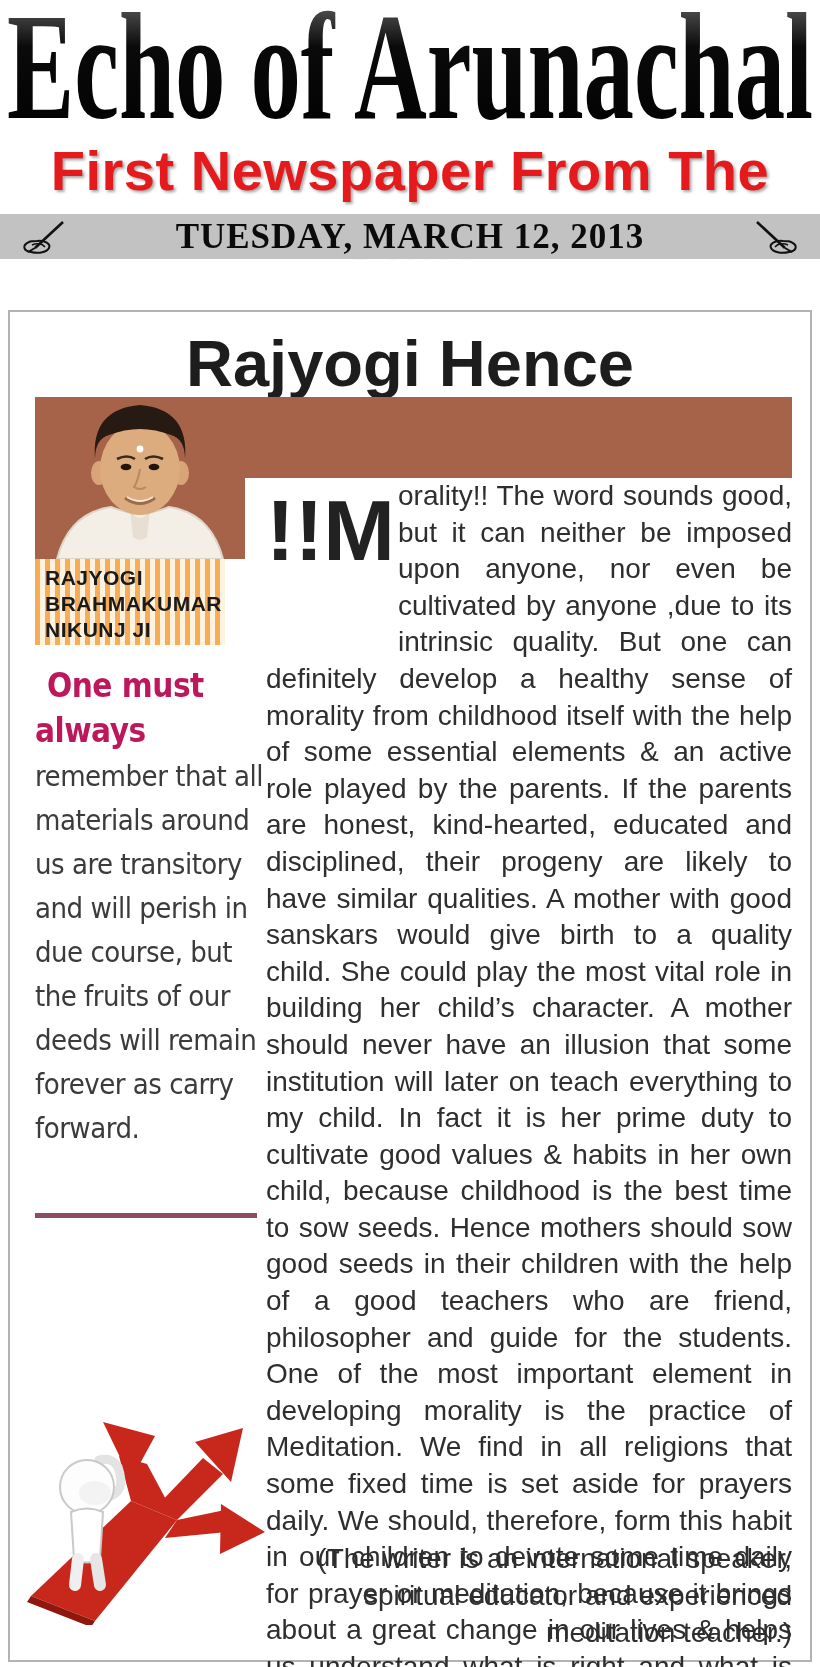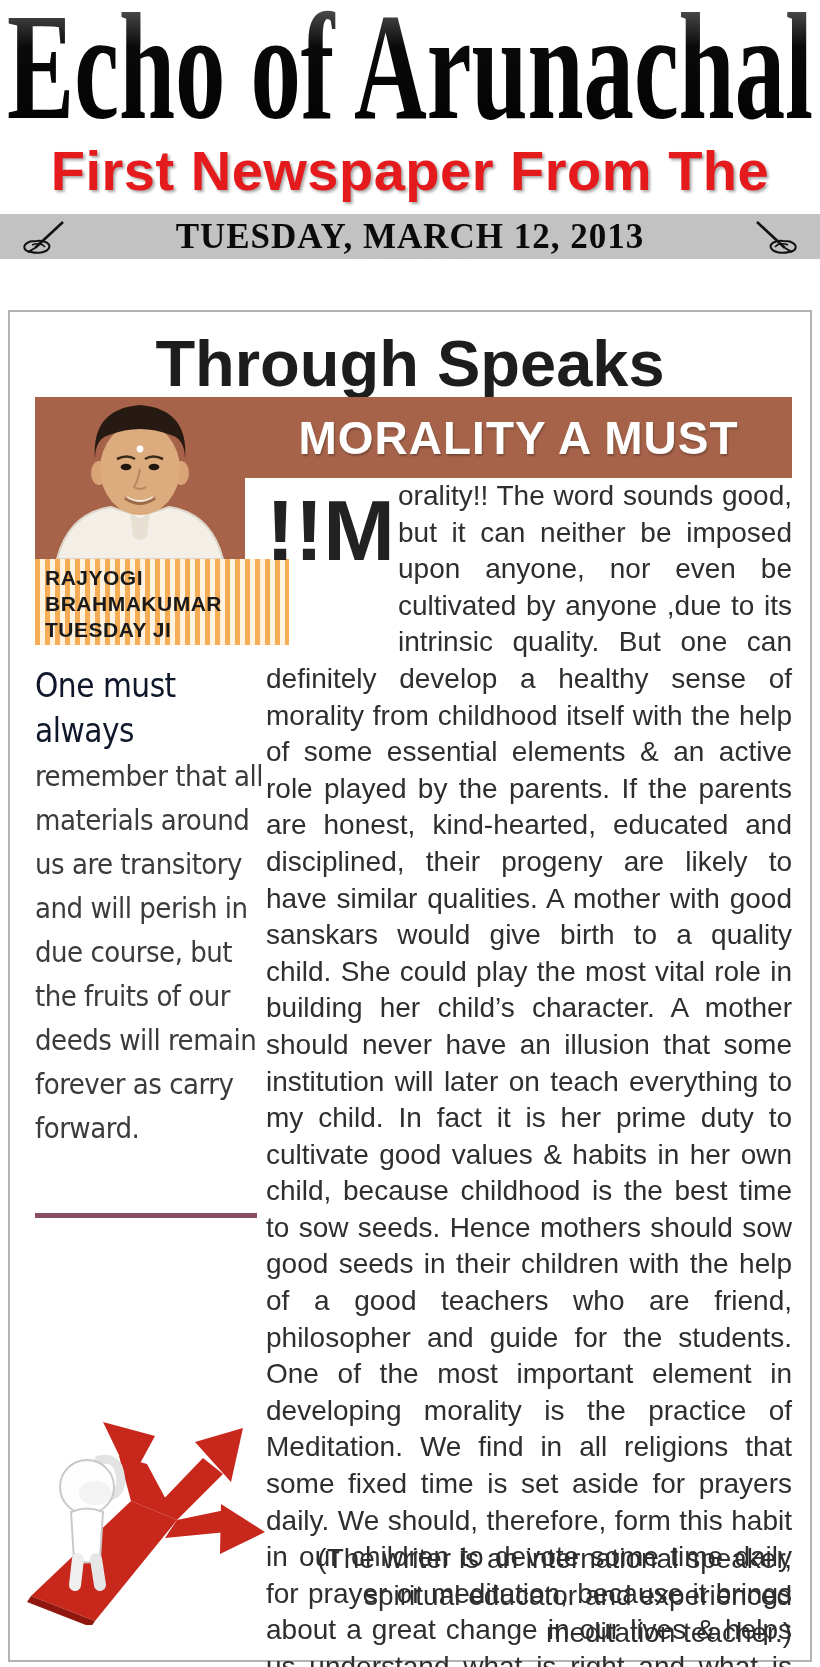--- a/index.html
+++ b/index.html
@@ -25,29 +25,29 @@
   .article-title{position:absolute;left:0;top:14px;width:100%;text-align:center;
                  font-weight:bold;font-size:65px;color:#1d1d1d;letter-spacing:0;}
 
   .band{position:absolute;left:25px;top:85px;width:757px;height:81px;background:#a6634a;}
   .headline{position:absolute;left:235px;top:85px;width:547px;height:81px;
             display:flex;align-items:center;justify-content:center;
             color:#fff;font-weight:bold;font-size:46px;letter-spacing:1px;
             text-shadow:1px 2px 2px rgba(0,0,0,.25);}
 
   .photo{position:absolute;left:25px;top:85px;width:210px;height:162px;}
-  .caption{position:absolute;left:25px;top:247px;width:254px;height:86px;
+  .caption{position:absolute;left:25px;top:247px;width:190px;height:86px;
            background:repeating-linear-gradient(90deg,#f7ad55 0 5px,#fdf3e0 5px 10px);
            box-sizing:border-box;padding:6px 0 0 10px;
            font-weight:bold;font-size:21px;line-height:26px;color:#1a1a1a;letter-spacing:.5px;}
 
   .pull-quote{position:absolute;left:25px;top:352px;width:234px;
               font-family:"DejaVu Sans", sans-serif;font-stretch:condensed;
               font-size:29px;line-height:44px;color:#3b3b3b;letter-spacing:-.5px;}
-  .pull-quote .lead{font-weight:normal;font-size:33px;color:#0f172a;}
+  .pull-quote .lead{font-weight:bold;font-size:33px;color:#be185d;margin-left:12px;}
   .quote-rule{position:absolute;left:25px;top:901px;width:222px;height:5px;background:#8a4e62;}
 
   .decision-svg{position:absolute;left:5px;top:1068px;}
 
   .body-col{position:absolute;left:256px;top:166px;width:526px;}
   .body-col p{margin:0;font-size:28px;line-height:36.6px;text-align:justify;color:#2e2e2e;}
   .dropcap{float:left;width:132px;height:150px;font-size:86px;line-height:105px;
            font-weight:bold;color:#222;}
 
   .footer{position:absolute;left:256px;top:1228px;width:526px;text-align:right;
@@ -80,24 +80,23 @@
   <svg class="quill flip" viewBox="0 0 52 38">
     <path d="M11,24 C4,27 5,33 13,34 C21,36 29,34 31,30 C33,26 27,22 19,23 C15,23 13,23 11,24 Z" fill="none" stroke="#111" stroke-width="2"></path>
     <path d="M14,27 C18,25 24,25 27,29" fill="none" stroke="#111" stroke-width="1.6"></path>
     <line x1="45" y1="4" x2="17" y2="30" stroke="#111" stroke-width="2.6"></line>
     <line x1="17" y1="30" x2="10" y2="34" stroke="#111" stroke-width="2"></line>
   </svg>
 </div>
 
 <div class="frame">
 
-  <div class="article-title">Through Speaks</div>
+  <div class="article-title">Rajyogi Hence</div>
 
   <div class="band"></div>
-  <div class="headline">MORALITY A MUST</div>
 
   <svg class="photo" viewBox="0 0 210 162">
     <rect width="210" height="162" fill="#a6634a"></rect>
 
     <rect x="92" y="100" width="26" height="20" fill="#d8a478"></rect>
 
     <path d="M22,162 Q34,116 76,110 Q105,122 134,110 Q176,116 188,162 Z" fill="#f3efe7" stroke="#ddd6c8" stroke-width="2"></path>
     <path d="M95,112 Q105,130 115,112 L112,140 Q105,146 98,140 Z" fill="#e6dfd2"></path>
 
     <ellipse cx="64" cy="76" rx="8" ry="12" fill="#d8a478"></ellipse>
@@ -117,21 +116,21 @@
 
     <path d="M105,72 Q103,84 99,90 Q105,94 111,90" fill="none" stroke="#b98a5e" stroke-width="2"></path>
 
     <path d="M90,101 Q105,112 120,101" fill="none" stroke="#9c6b48" stroke-width="3"></path>
     <path d="M92,100 Q105,108 118,100" fill="none" stroke="#fff" stroke-width="2" opacity=".7"></path>
   </svg>
 
   <div class="caption">
     <div>RAJYOGI</div>
     <div>BRAHMAKUMAR</div>
-    <div>TUESDAY JI</div>
+    <div>NIKUNJ JI</div>
   </div>
 
   <div class="pull-quote"><span class="lead">One must always</span> <span>remember that all materials around us are transitory and will perish in due course, but the fruits of our deeds will remain forever as carry forward.</span></div>
   <div class="quote-rule"></div>
 
   <svg class="decision-svg" width="255" height="245" viewBox="0 0 255 245">
     <g fill="#c8271c">
 
       <polygon points="16,216 80,241 162,140 116,121"></polygon>
       <polygon points="16,216 80,241 76,247 12,222" fill="#8f170e"></polygon>

